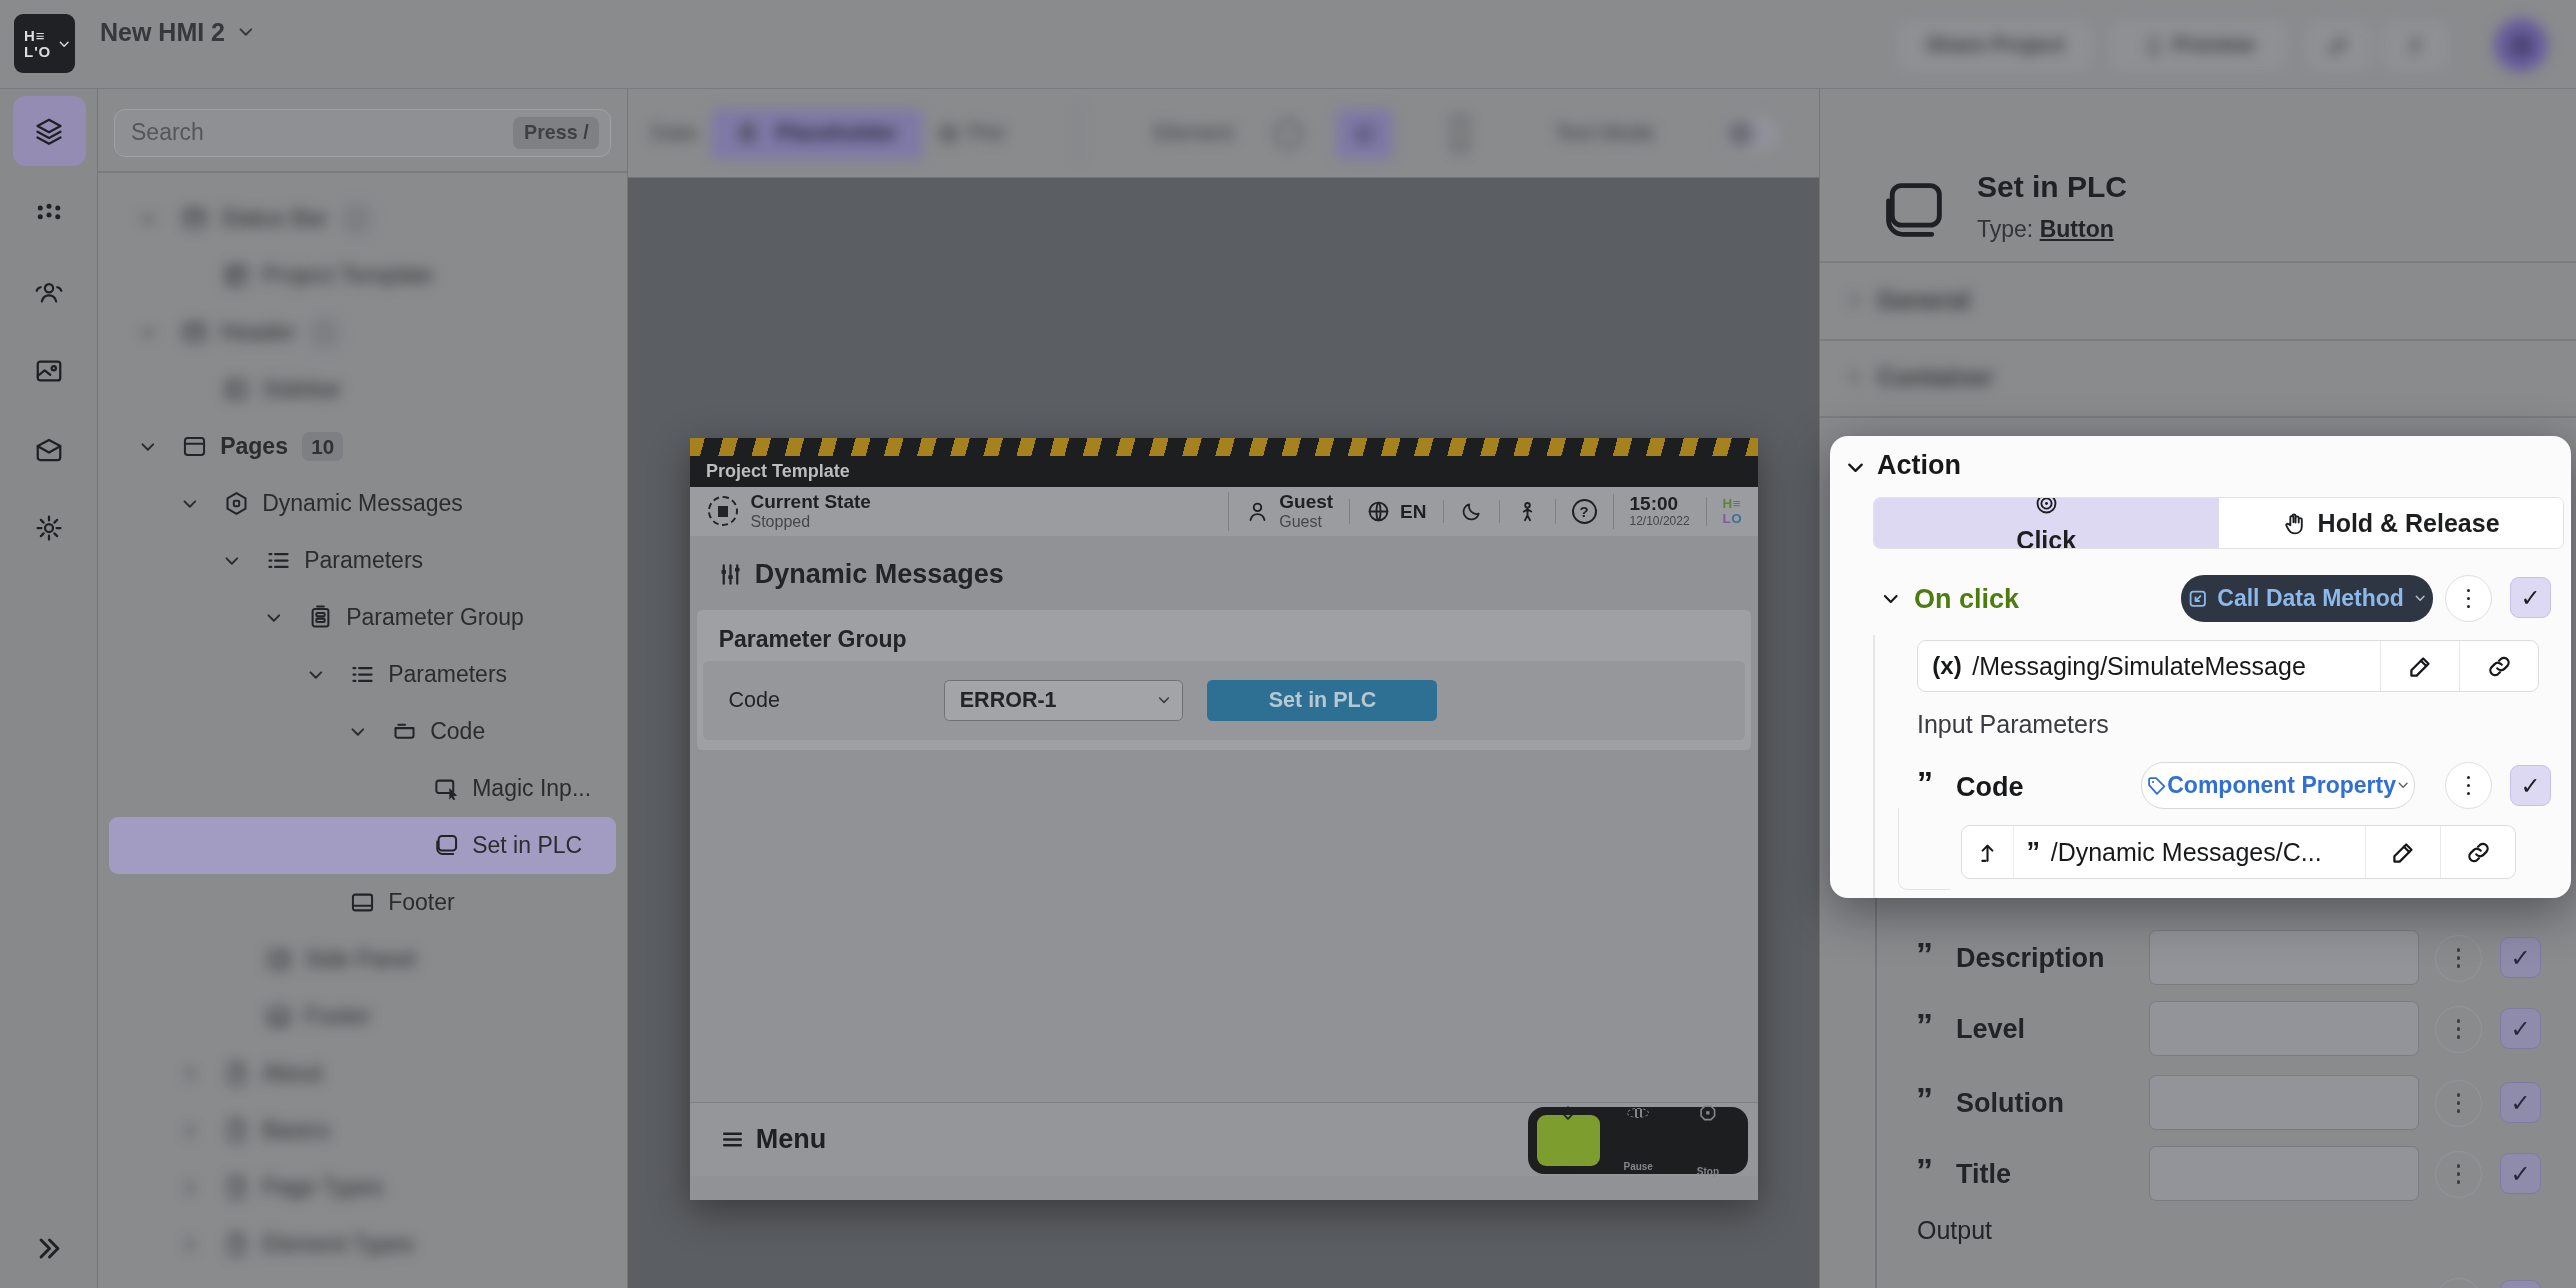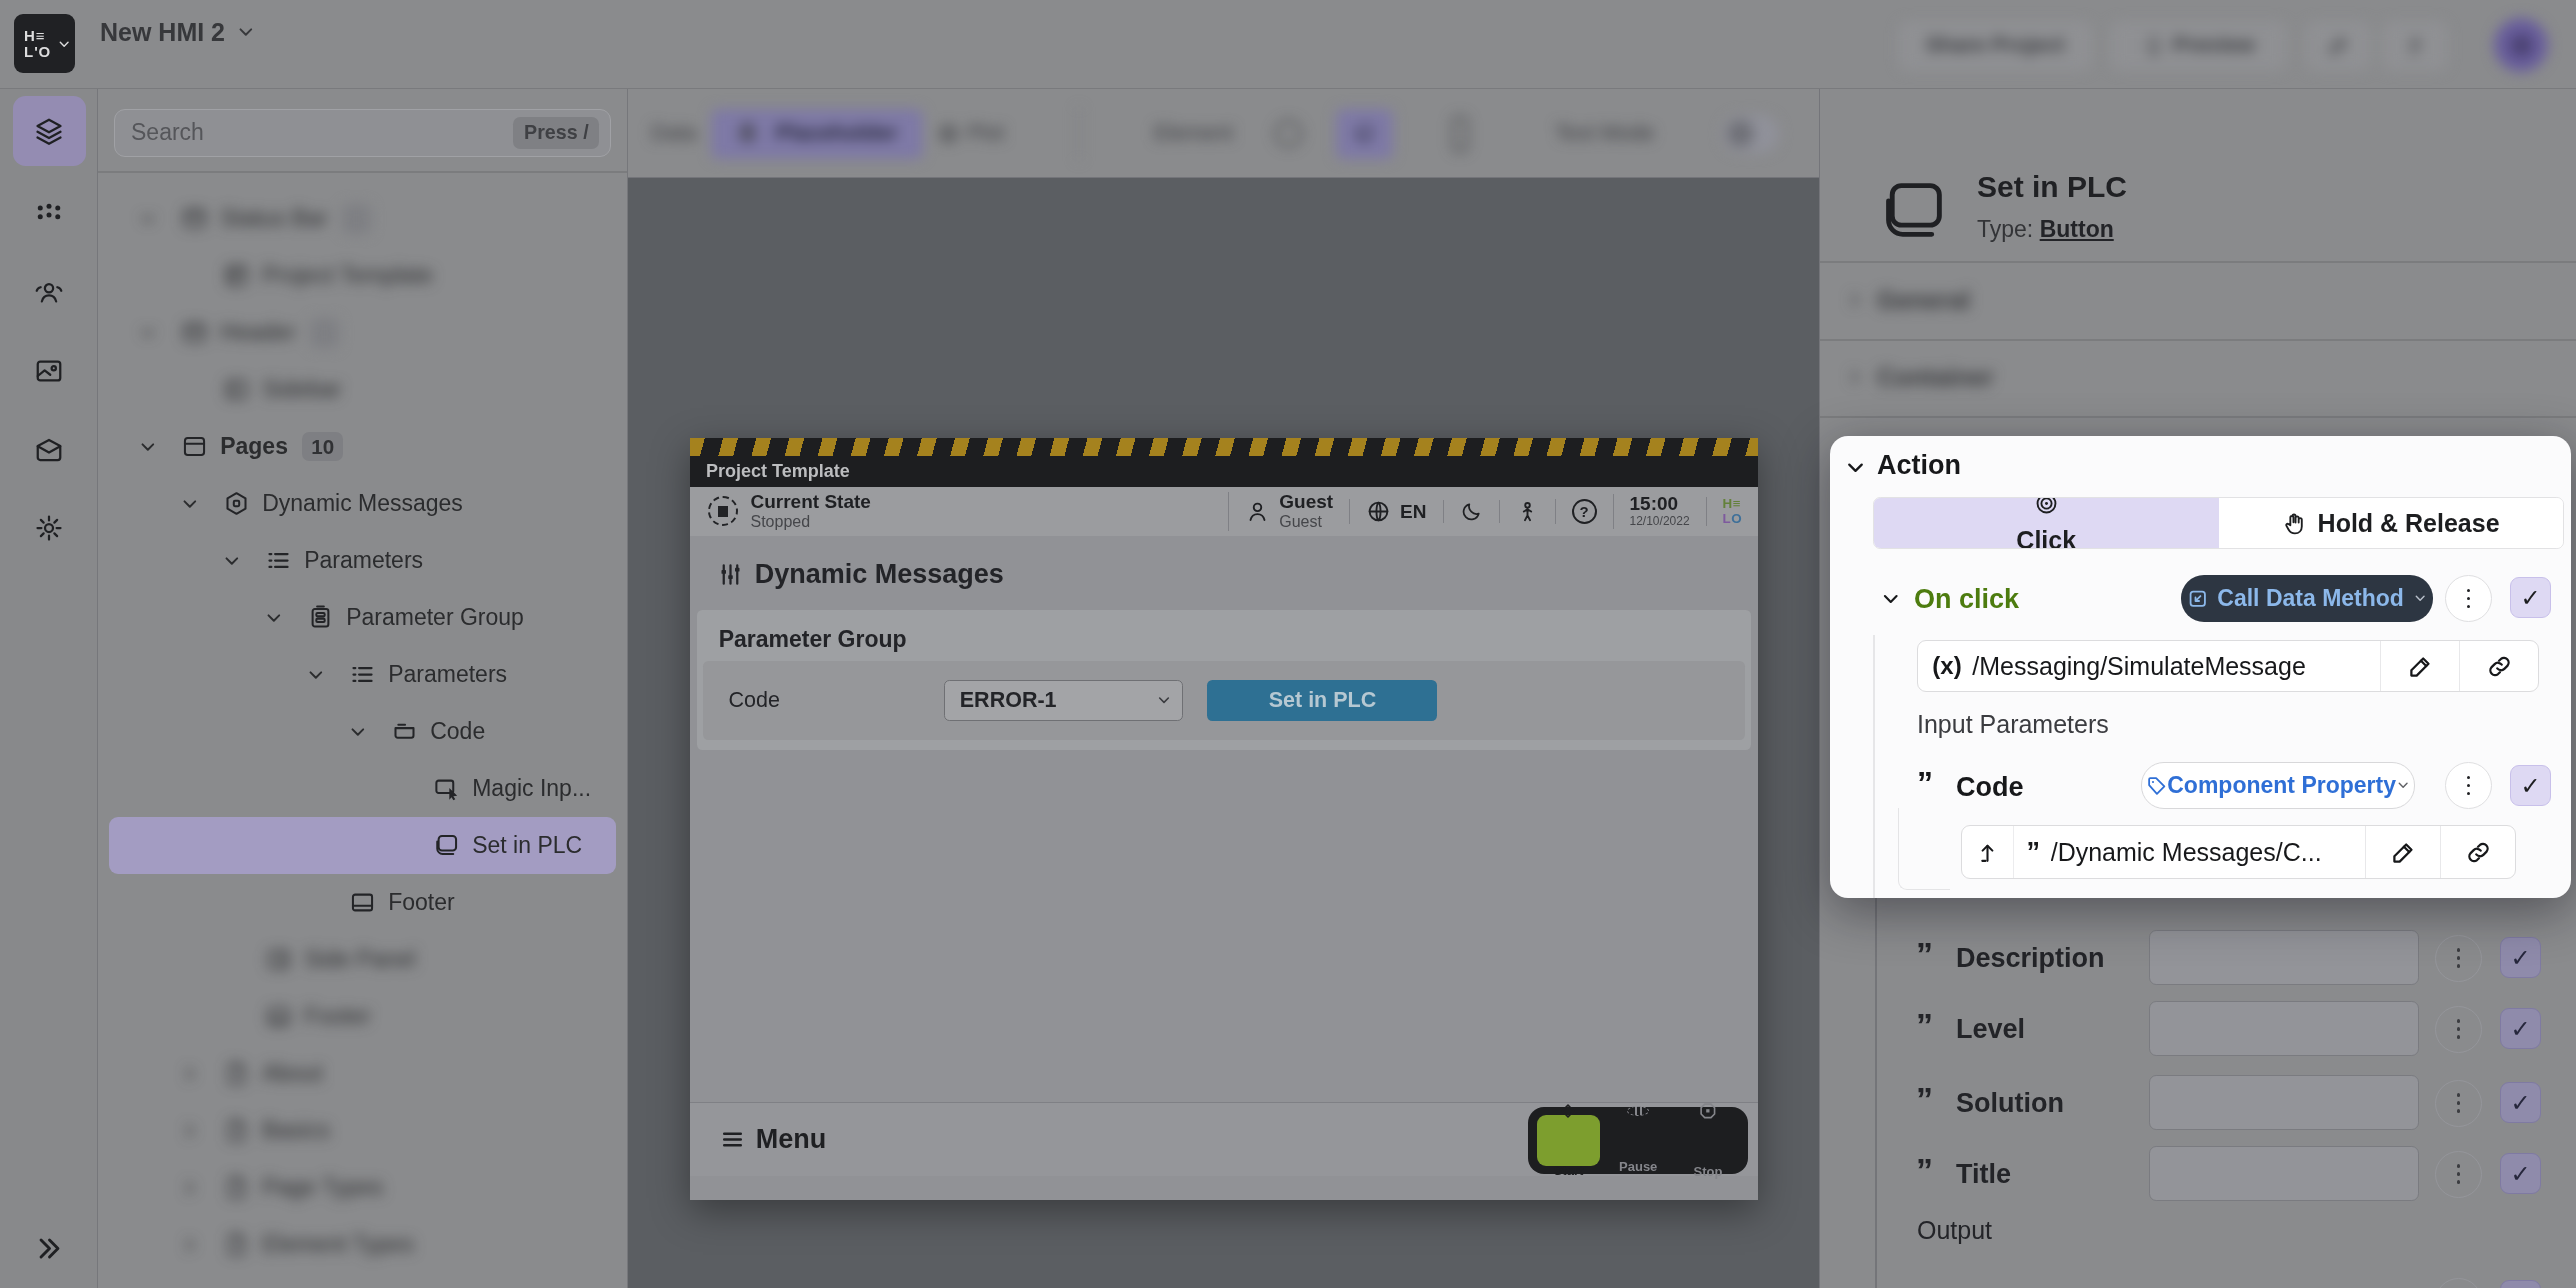--- a/index.html
+++ b/index.html
@@ -81,21 +81,21 @@
   .dropdown { width:239px; height:41px; background:#a3a4a7; border:1.8px solid #6f7074; border-radius:5.4px; display:flex; align-items:center; color:#232428; }
   .dd-val { font-size:21.5px; font-weight:600; padding-left:14.3px; flex:1; }
   .dd-chev { margin-right:10.7px; color:#3a3b3f; }
   .teal-btn { margin-left:24px; width:230px; height:41px; border-radius:5.4px; background:#2e7093; color:#b6c8d2; font-size:21.5px; font-weight:700; display:flex; align-items:center; justify-content:center; }
   .menubar { height:74px; background:#95969a; border-top:1.8px solid #7f8085; position:relative; display:flex; align-items:center; }
   .menu-left { display:flex; align-items:center; gap:10.7px; padding-left:30px; color:#1f2023; }
   .menu-left span { font-size:27px; font-weight:800; }
   .pstrip { height:24px; background:#919296; }
   .controls { position:absolute; right:9.8px; top:3.6px; width:220px; height:67px; background:#1d1e20; border-radius:16px; display:flex; align-items:center; padding:0 9px; gap:7.2px; }
   .ctrl { height:51px; border-radius:9px; display:flex; flex-direction:column; align-items:center; justify-content:center; gap:2.7px; color:#85868b; flex:1; }
-  .ctrl .clabel { font-size:13px; font-weight:600;margin-top:40px; }
+  .ctrl .clabel { font-size:10px; font-weight:600;margin-top:40px; }
   .ctrl.active { background:#7d9e2e; color:#1d1e20; }
   .ctrl.active .clabel { font-weight:700; }
   .pause-ic { width:21.5px; height:21.5px; border:1.8px dashed #85868b; border-radius:50%; display:flex; align-items:center; justify-content:center; gap:2.7px; }
   .pause-ic i { width:2.2px; height:8px; background:#85868b; display:block; }
 
   
   .inspector { position:absolute; left:1819px; top:89px; width:757px; height:1199px; background:#8a8b8d; border-left:1.8px solid #74757a; }
   .insp-hicon { position:absolute; left:57px; top:86px; width:73px; height:73px; color:#1f2023; }
   .insp-title { position:absolute; left:157px; top:81px; font-size:30px; font-weight:800; color:#202124; }
   .insp-type { position:absolute; left:157px; top:127px; font-size:23px; color:#333437; }

